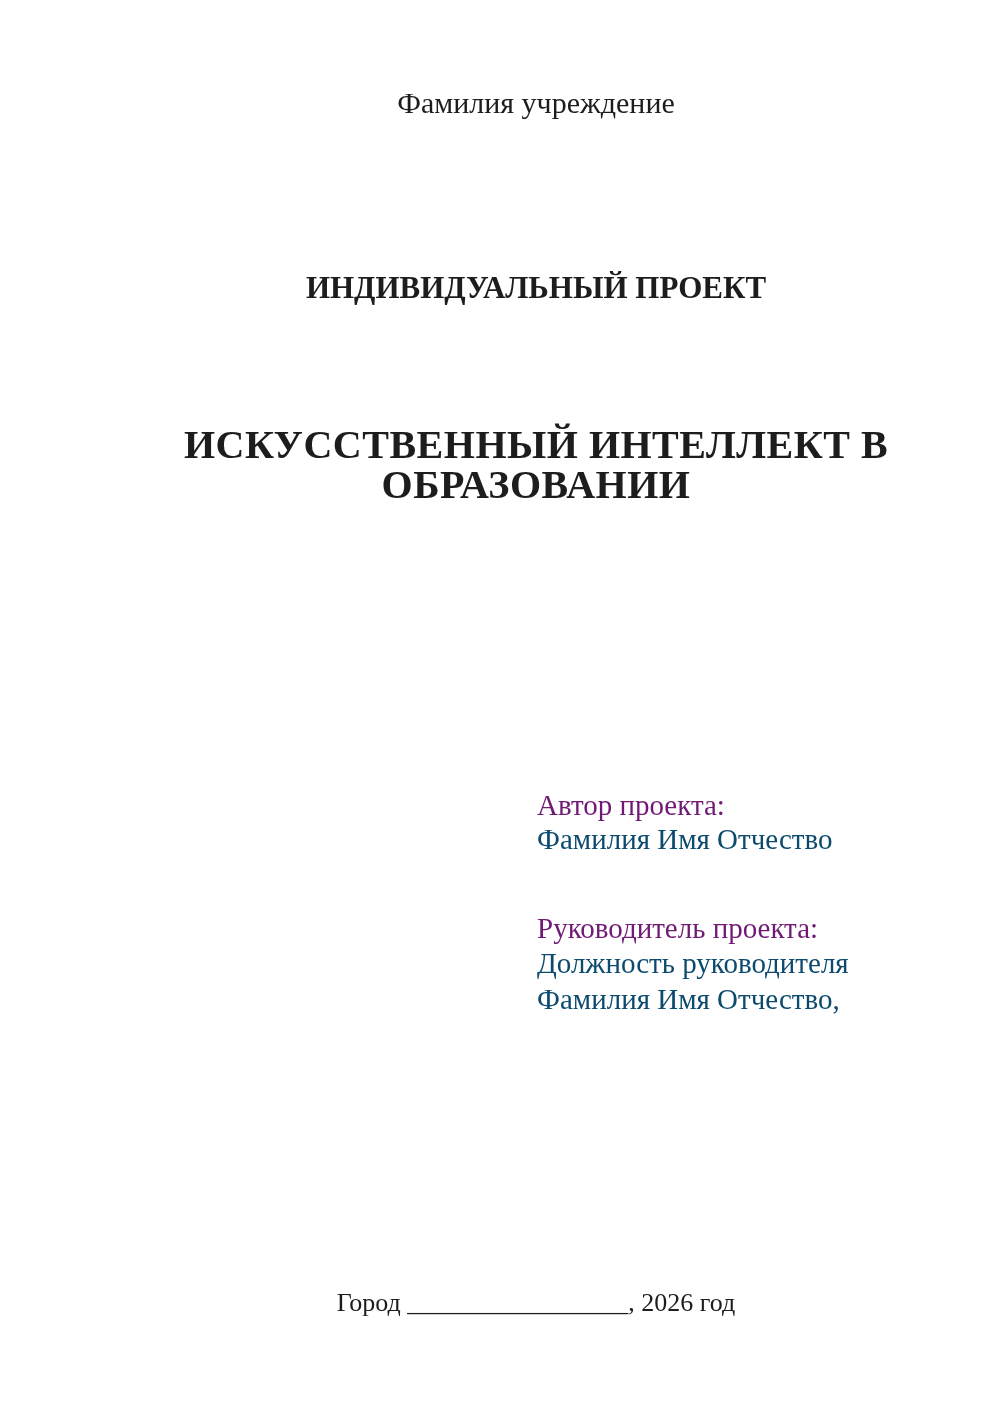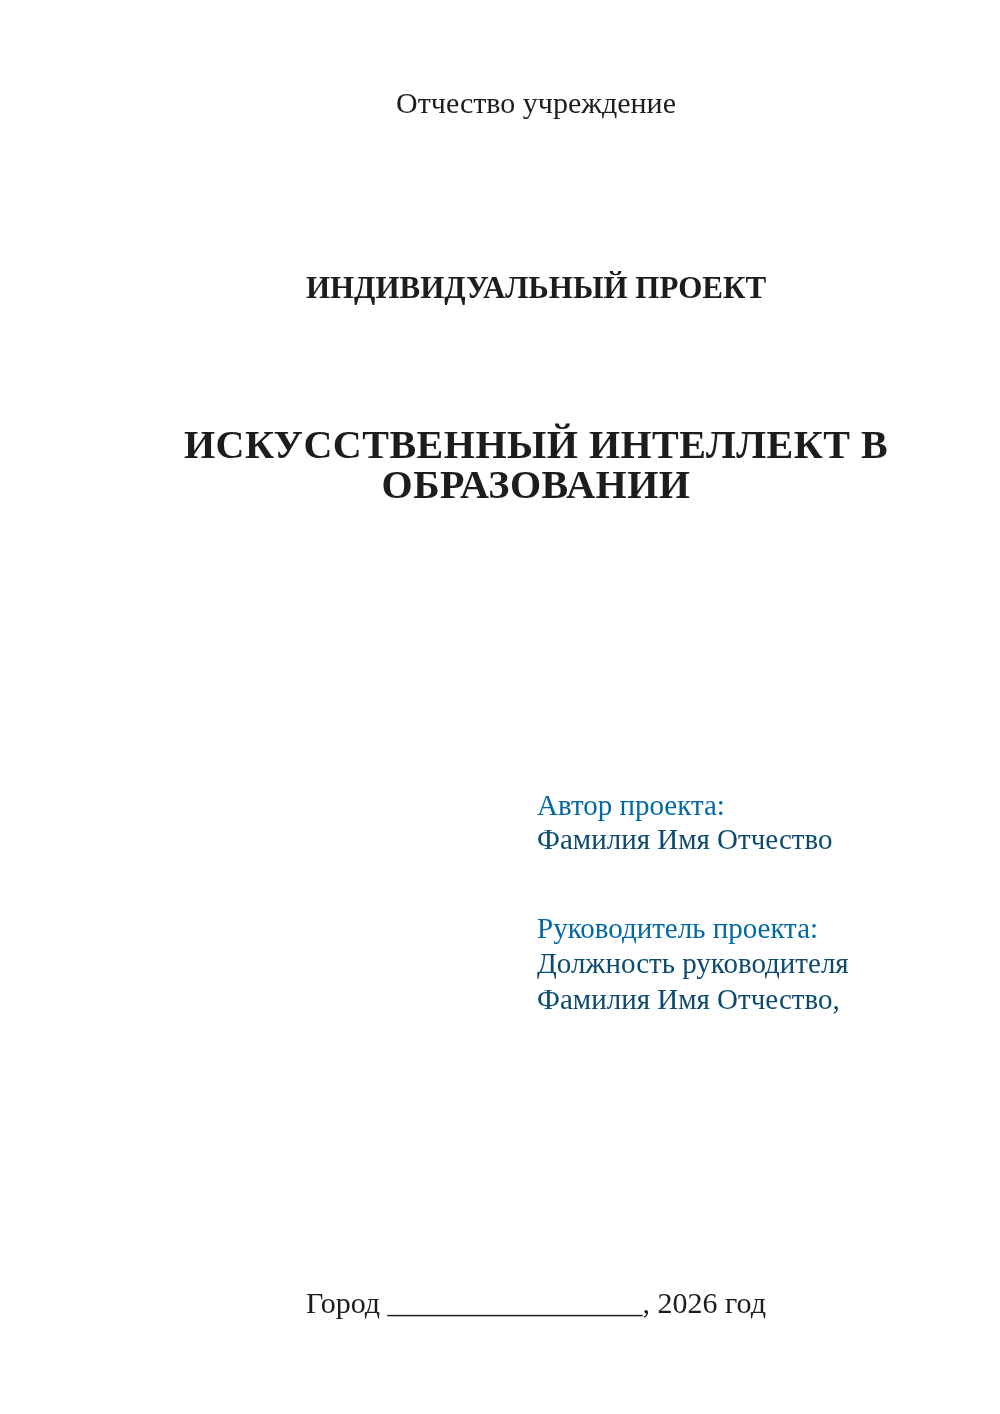--- a/index.html
+++ b/index.html
@@ -44,43 +44,43 @@
   }
   .credits {
     position: absolute;
     left: 537px;
     top: 788px;
     text-align: left;
     font-size: 29px;
     line-height: 34px;
   }
   .credits .label {
-    color: #0369a1;
+    color: #701a75;
   }
   .credits .placeholder {
     color: #0c4a6e;
   }
   .credits .supervisor-label {
     margin-top: 55px;
   }
   .credits .position-line {
     line-height: 37px;
   }
   .footer-line {
     top: 1286px;
-    font-size: 30px;
+    font-size: 26px;
     line-height: 34px;
   }
 </style>
 </head>
 <body>
 
 <div class="page">
 
-  <div class="centered-band institution">Отчество учреждение</div>
+  <div class="centered-band institution">Фамилия учреждение</div>
 
   <div class="centered-band project-type">ИНДИВИДУАЛЬНЫЙ ПРОЕКТ</div>
 
   <h1 class="centered-band main-title">ИСКУССТВЕННЫЙ ИНТЕЛЛЕКТ В ОБРАЗОВАНИИ</h1>
 
   <div class="credits">
     <div class="label author-label">Автор проекта:</div>
     <div class="placeholder author-name">Фамилия Имя Отчество</div>
 
     <div class="label supervisor-label">Руководитель проекта:</div>

